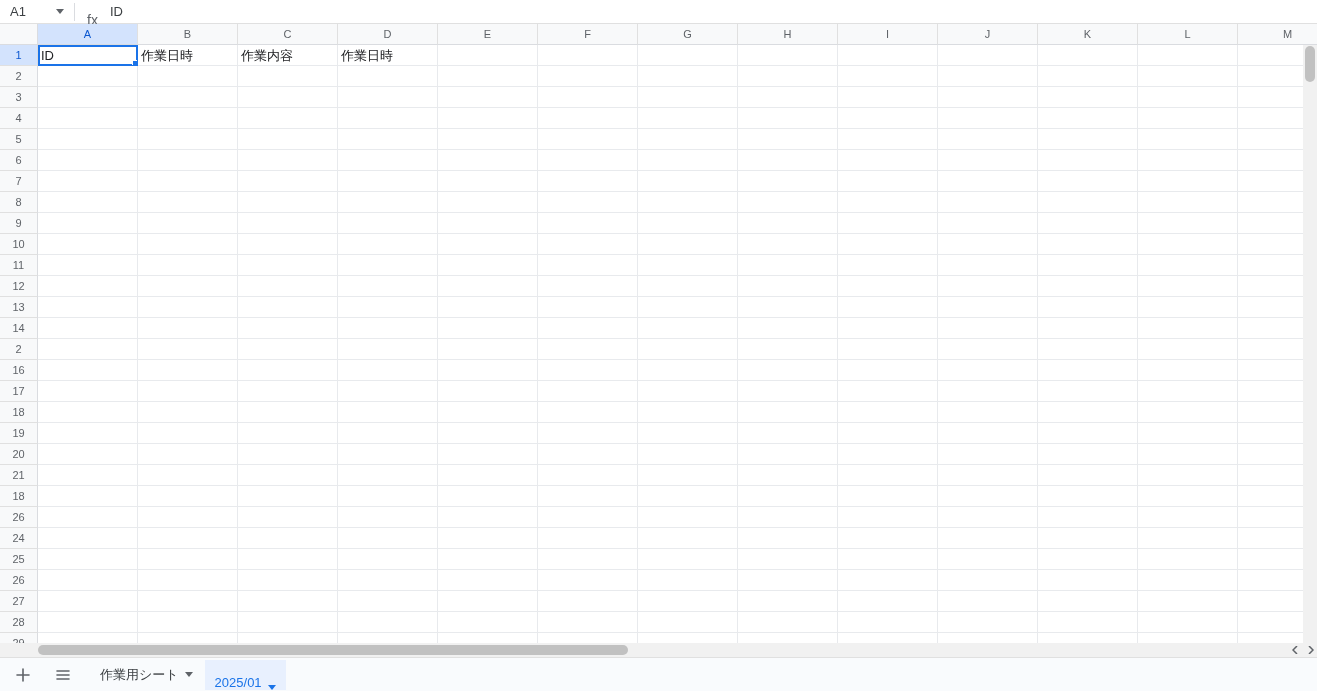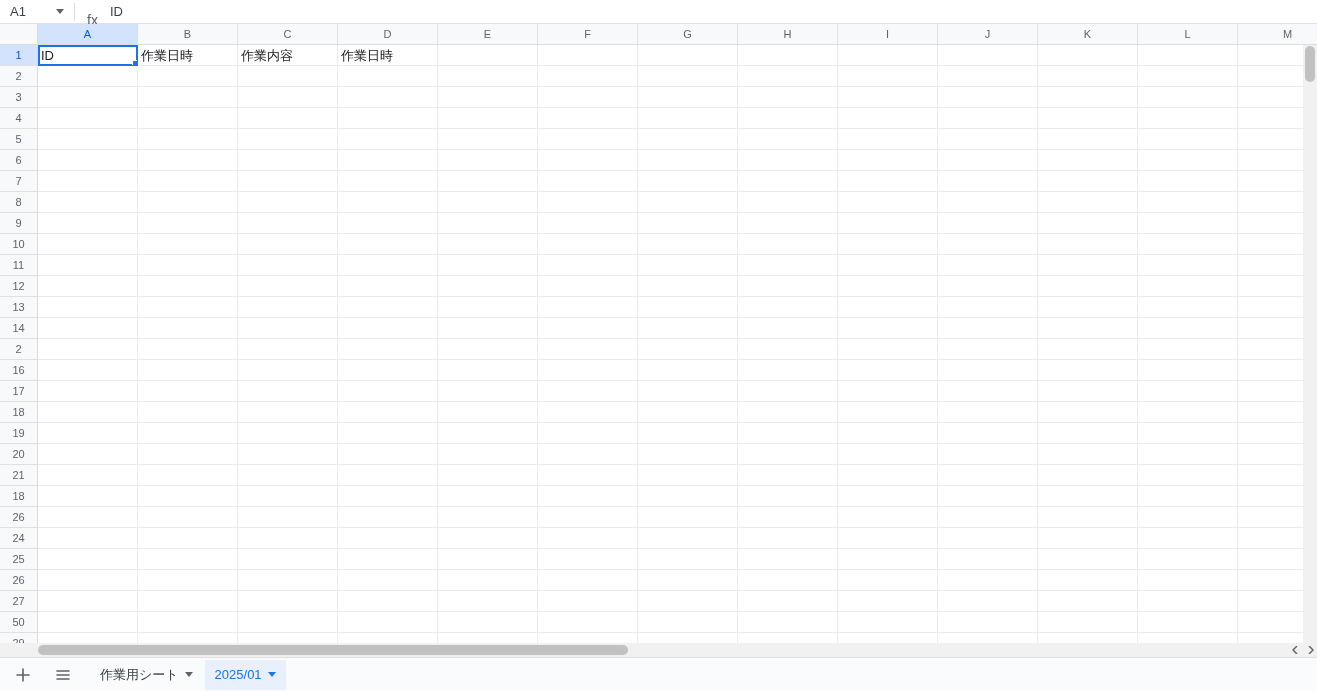--- a/index.html
+++ b/index.html
@@ -35,21 +35,21 @@
   .hscroll .track { position:absolute; left:0; right:0; top:2px; height:10px; background:#f1f1f1; }
   .hscroll .thumb { position:absolute; left:0; top:2px; height:10px; width:590px; background:#c1c1c1; border-radius:5px; }
   .hscroll-btn { width:14px; height:14px; display:flex; align-items:center; justify-content:center; color:#5f6368; cursor:pointer; }
 
   
   .tab-bar { display:flex; align-items:center; height:34px; border-top:1px solid #e0e0e0; background:#f9fbfd; padding-left:10px; gap:14px; }
   .tab-icon-btn { width:26px; height:26px; display:flex; align-items:center; justify-content:center; border-radius:4px; cursor:pointer; color:#5f6368; }
   .sheet-tab { display:flex; align-items:center; height:30px; padding:0 10px; gap:6px; font-size:13px; border-radius:0; cursor:pointer; }
   .sheet-tab .caret { width:0; height:0; border-left:4px solid transparent; border-right:4px solid transparent; border-top:5px solid #5f6368; }
   .sheet-tab.normal { color:#3c4043; }
-  .sheet-tab.active { color:#1a73e8; background:#e8f0fe; font-weight:500; }
+  .sheet-tab.active { color:#1a73e8; background:#e8f0fe; font-weight:500;align-items:flex-end; }
   .sheet-tab.active .caret { border-top-color:#1a73e8; }
 </style>
 </head>
 <body>
 
 <div class="formula-bar">
   <div class="name-box">
     <span>A1</span>
     <span class="caret"></span>
   </div>
@@ -445,21 +445,21 @@
       <div class="cell"></div>
       <div class="cell"></div>
       <div class="cell"></div>
       <div class="cell"></div>
       <div class="cell"></div>
       <div class="cell"></div>
       <div class="cell"></div>
       <div class="cell"></div>
       <div class="cell"></div>
       <div class="cell"></div>
-      <div class="row-head">50</div>
+      <div class="row-head">28</div>
       <div class="cell"></div>
       <div class="cell"></div>
       <div class="cell"></div>
       <div class="cell"></div>
       <div class="cell"></div>
       <div class="cell"></div>
       <div class="cell"></div>
       <div class="cell"></div>
       <div class="cell"></div>
       <div class="cell"></div>

